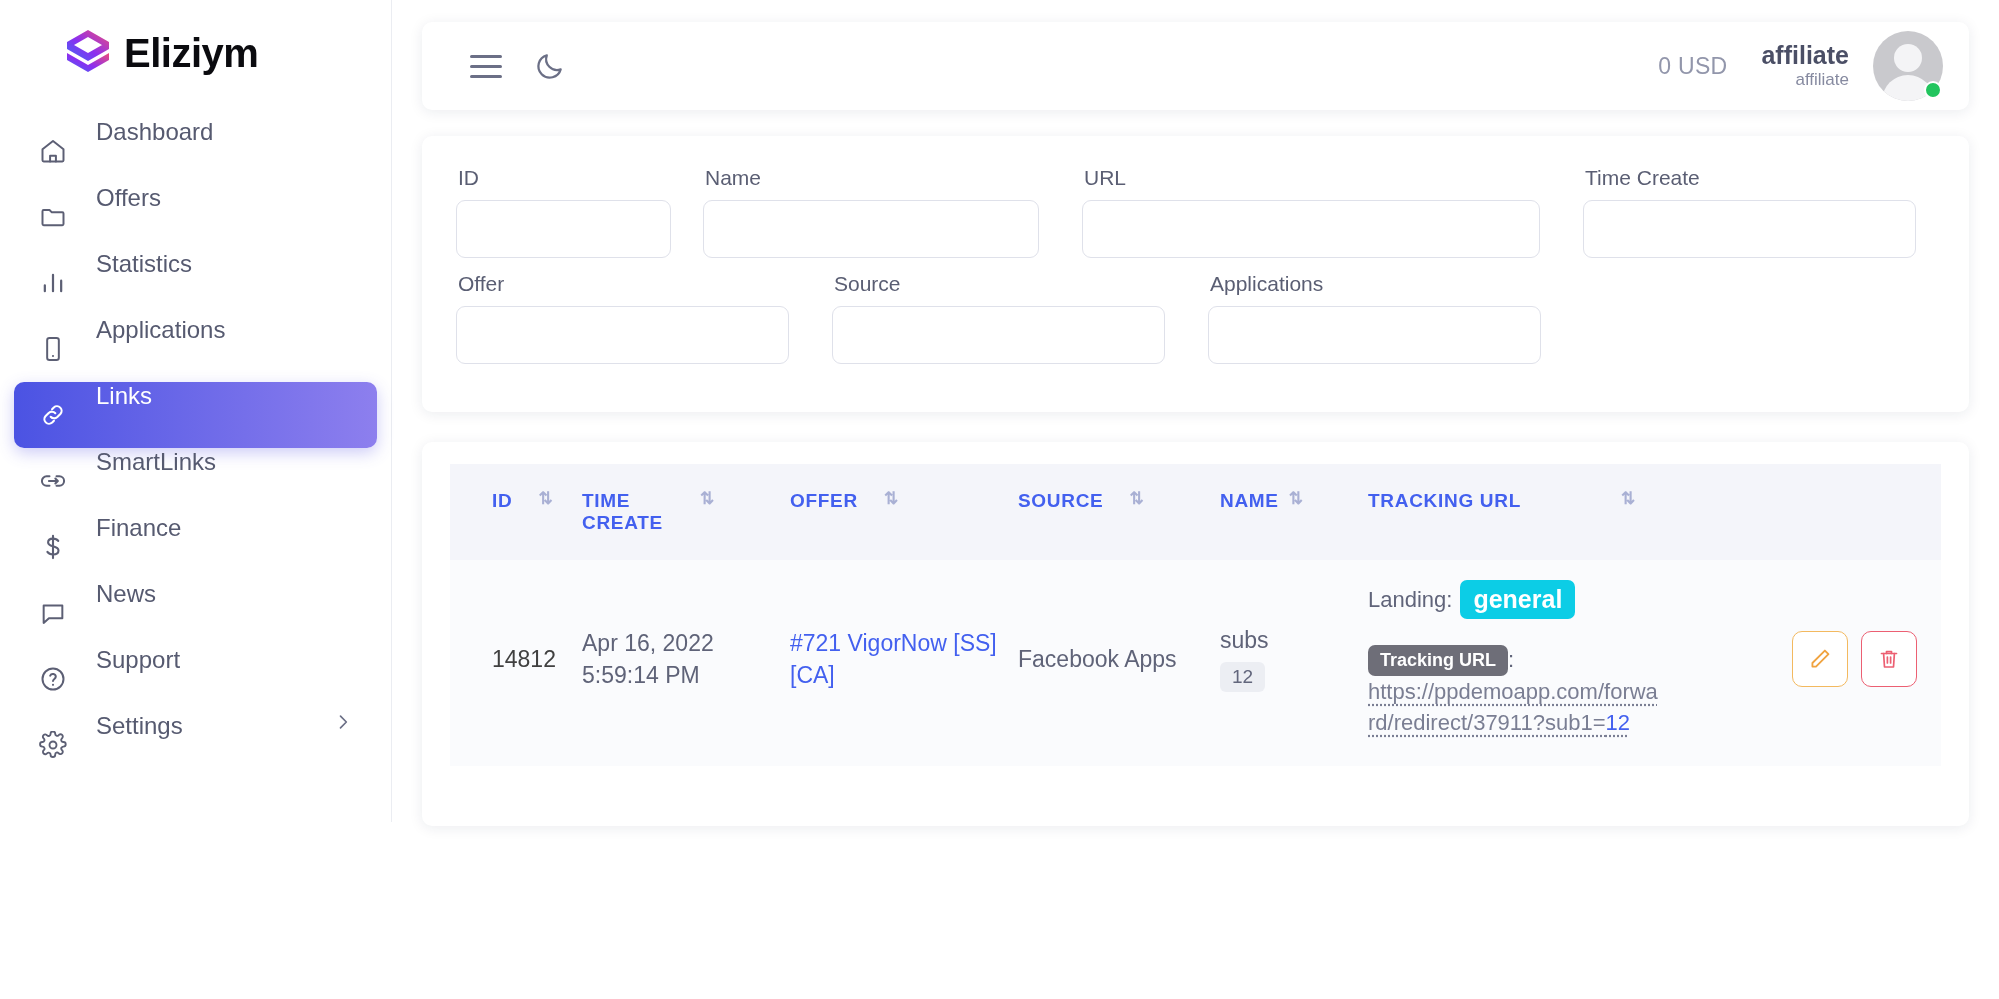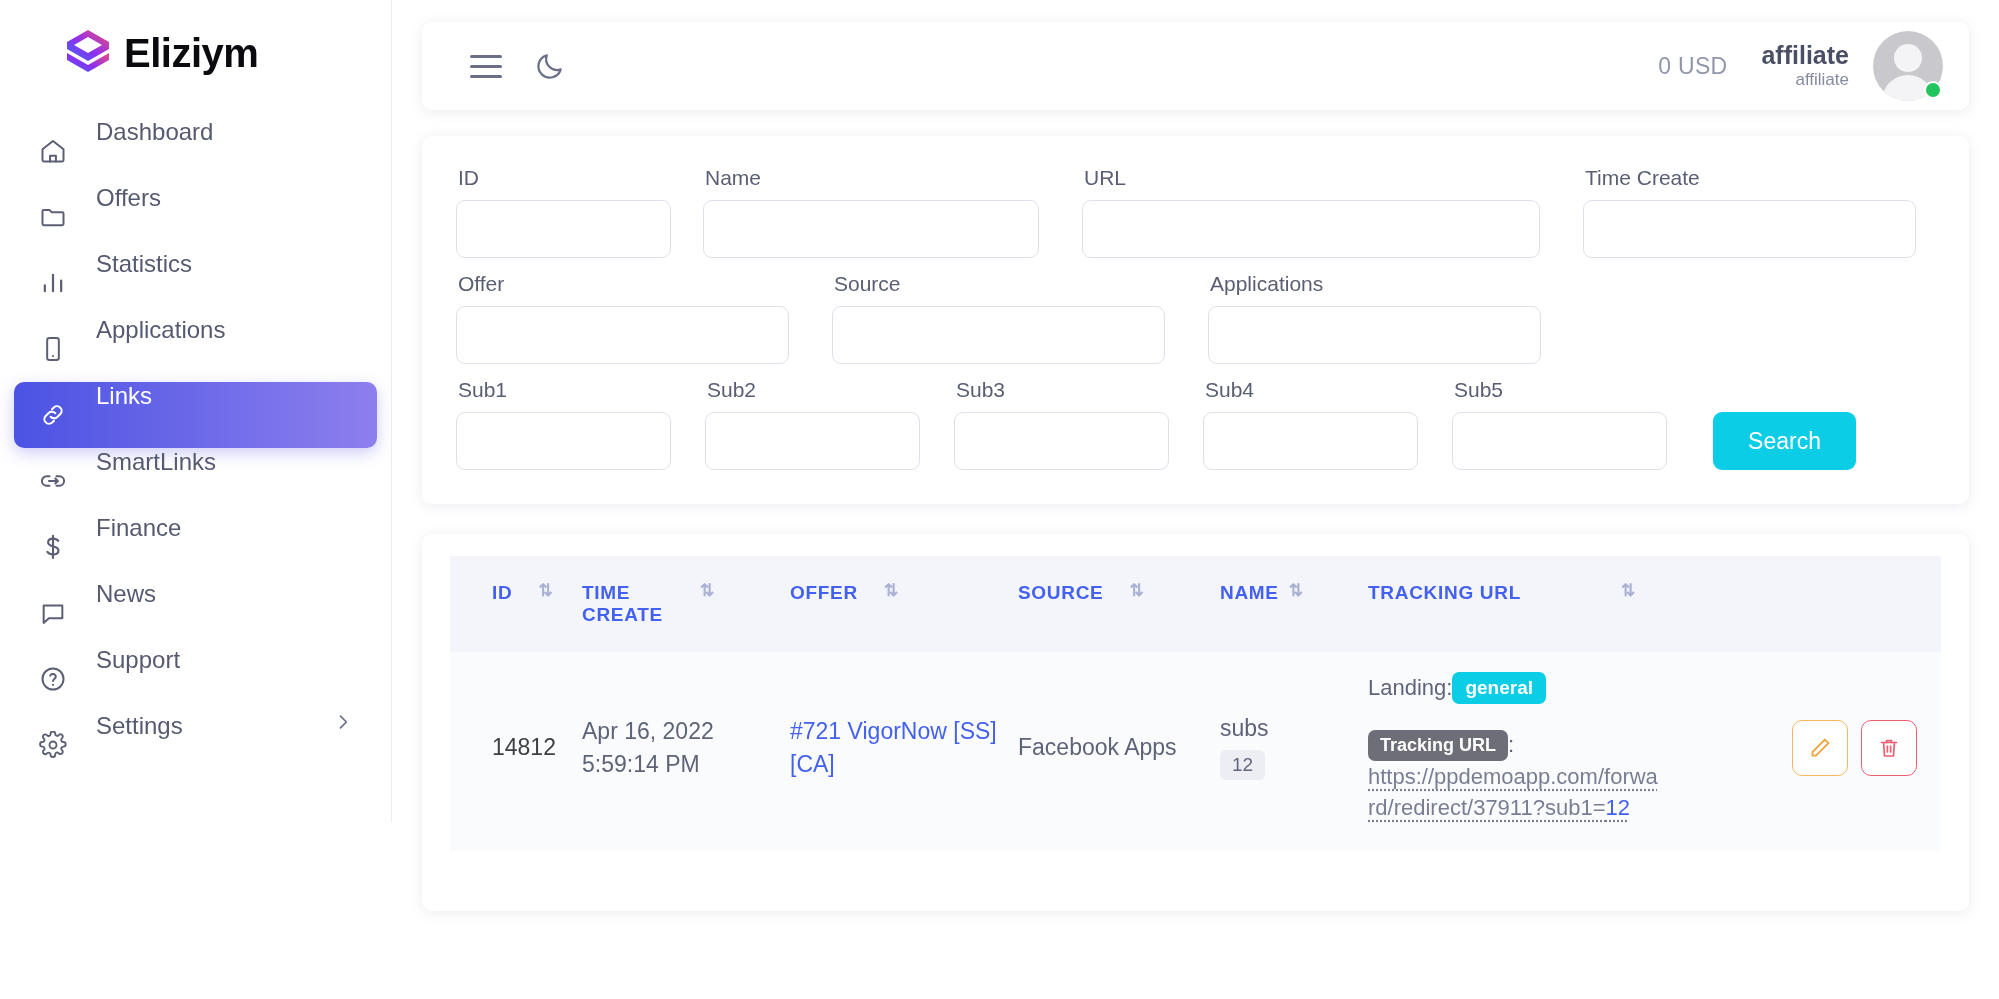--- a/index.html
+++ b/index.html
@@ -165,25 +165,25 @@
   .cell-id { color: #404040; }
   .cell-date { line-height: 1.42; }
   .offer-link {
     color: #4360ef; text-decoration: none; line-height: 1.42; display: block; cursor: pointer;
   }
   .badge-count {
     display: inline-block; margin-top: 8px;
     background: #eceef3; color: #62667c;
     border-radius: 6px; padding: 4px 12px; font-size: 19px;
   }
-  .landing-line { display: flex; align-items: center; margin-bottom: 26px; }
+  .landing-line { display: flex; align-items: center; gap: 8px; margin-bottom: 26px; }
   .landing-label { font-size: 22px; color: #60647a; }
   .badge-general {
     background: #0ccde6; color: #fff; font-weight: 700;
-    font-size: 19px; padding: 5px 13px; border-radius: 7px;
+    font-size: 25px; padding: 5px 13px; border-radius: 7px;
   }
   .tracking-tip {
     display: inline-block;
     background: #6e6e78; color: #fff; font-weight: 700;
     font-size: 18px; padding: 5px 12px; border-radius: 7px;
     vertical-align: middle;
   }
   .url-text {
     color: #7a7e93; line-height: 1.42; font-size: 22px;
     text-decoration: underline; text-decoration-style: dotted;
@@ -392,43 +392,20 @@
         <div class="field" style="width:333px;margin-right:43px;">
           <label>Source</label>
           <input type="text" value="" style="">
         </div>
         <div class="field" style="width:333px;">
           <label>Applications</label>
           <input type="text" value="" style="">
         </div>
       </div>
 
-      <div class="frow" style="margin-bottom:0;">
-        <div class="field" style="width:215px;margin-right:34px;">
-          <label>Sub1</label>
-          <input type="text" value="" style="">
-        </div>
-        <div class="field" style="width:215px;margin-right:34px;">
-          <label>Sub2</label>
-          <input type="text" value="" style="">
-        </div>
-        <div class="field" style="width:215px;margin-right:34px;">
-          <label>Sub3</label>
-          <input type="text" value="" style="">
-        </div>
-        <div class="field" style="width:215px;margin-right:34px;">
-          <label>Sub4</label>
-          <input type="text" value="" style="">
-        </div>
-        <div class="field" style="width:215px;margin-right:46px;">
-          <label>Sub5</label>
-          <input type="text" value="" style="">
-        </div>
-        <button class="btn-search">Search</button>
-      </div>
     </section>
 
     <section class="card tablecard">
       <table>
         <colgroup>
           <col style="width:132px">
             <col style="width:208px">
             <col style="width:228px">
           <col style="width:202px">
             <col style="width:148px">

